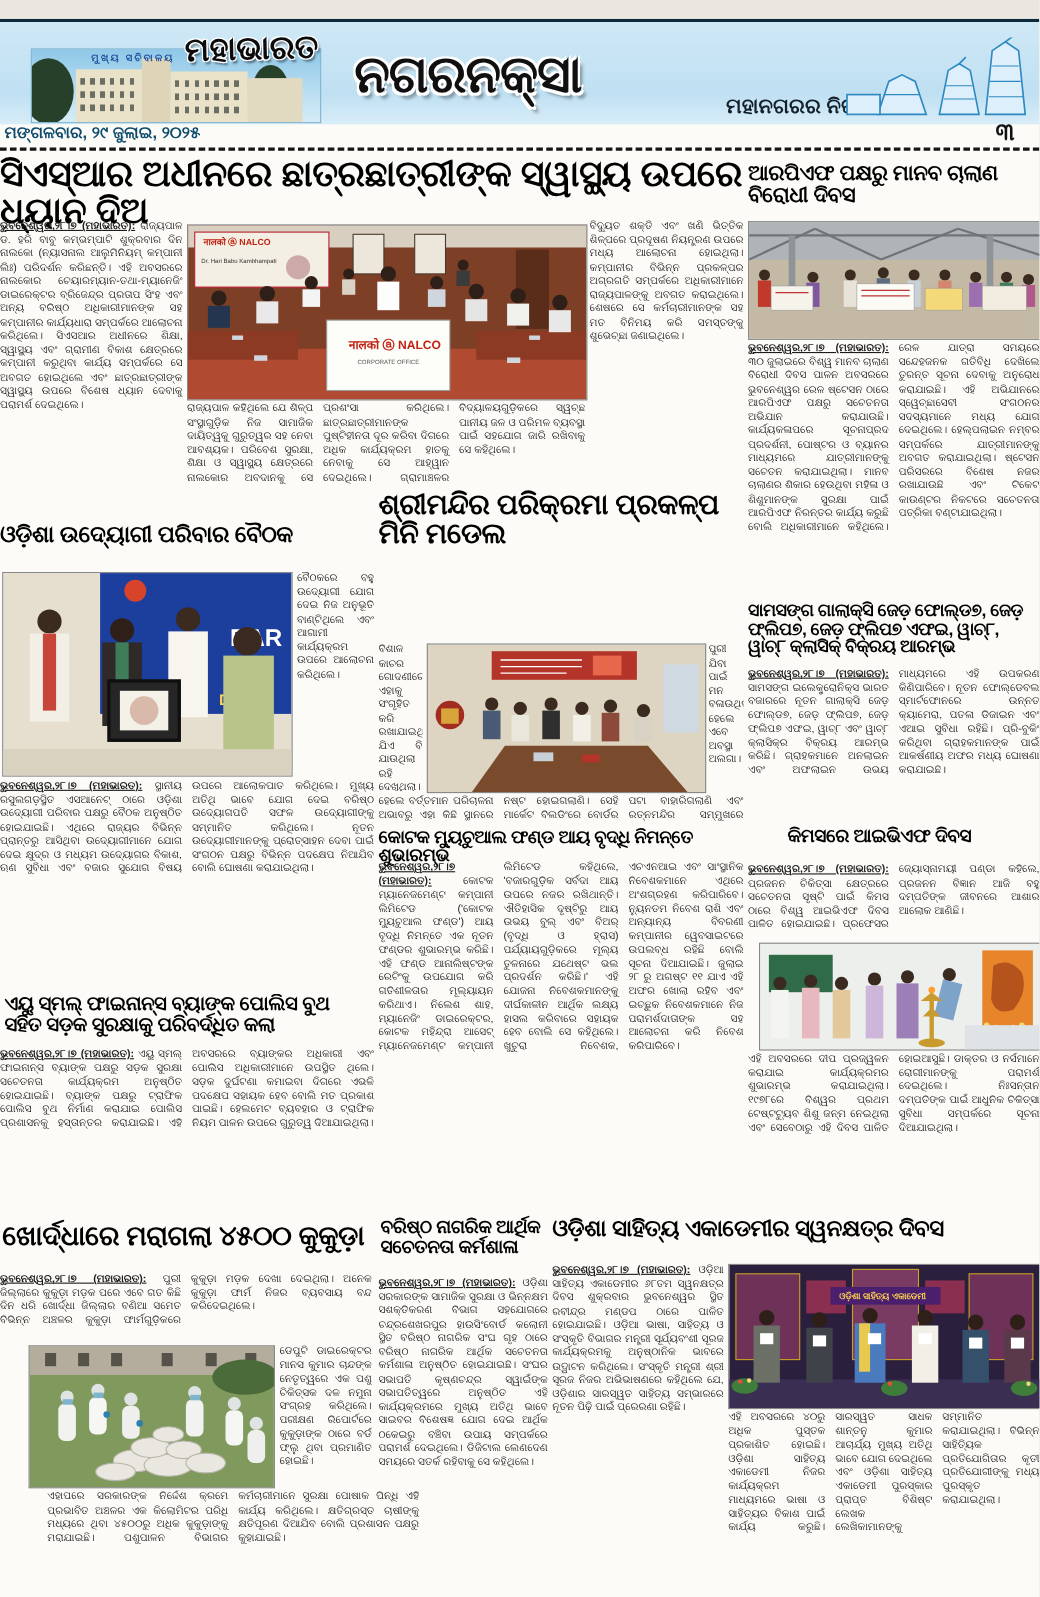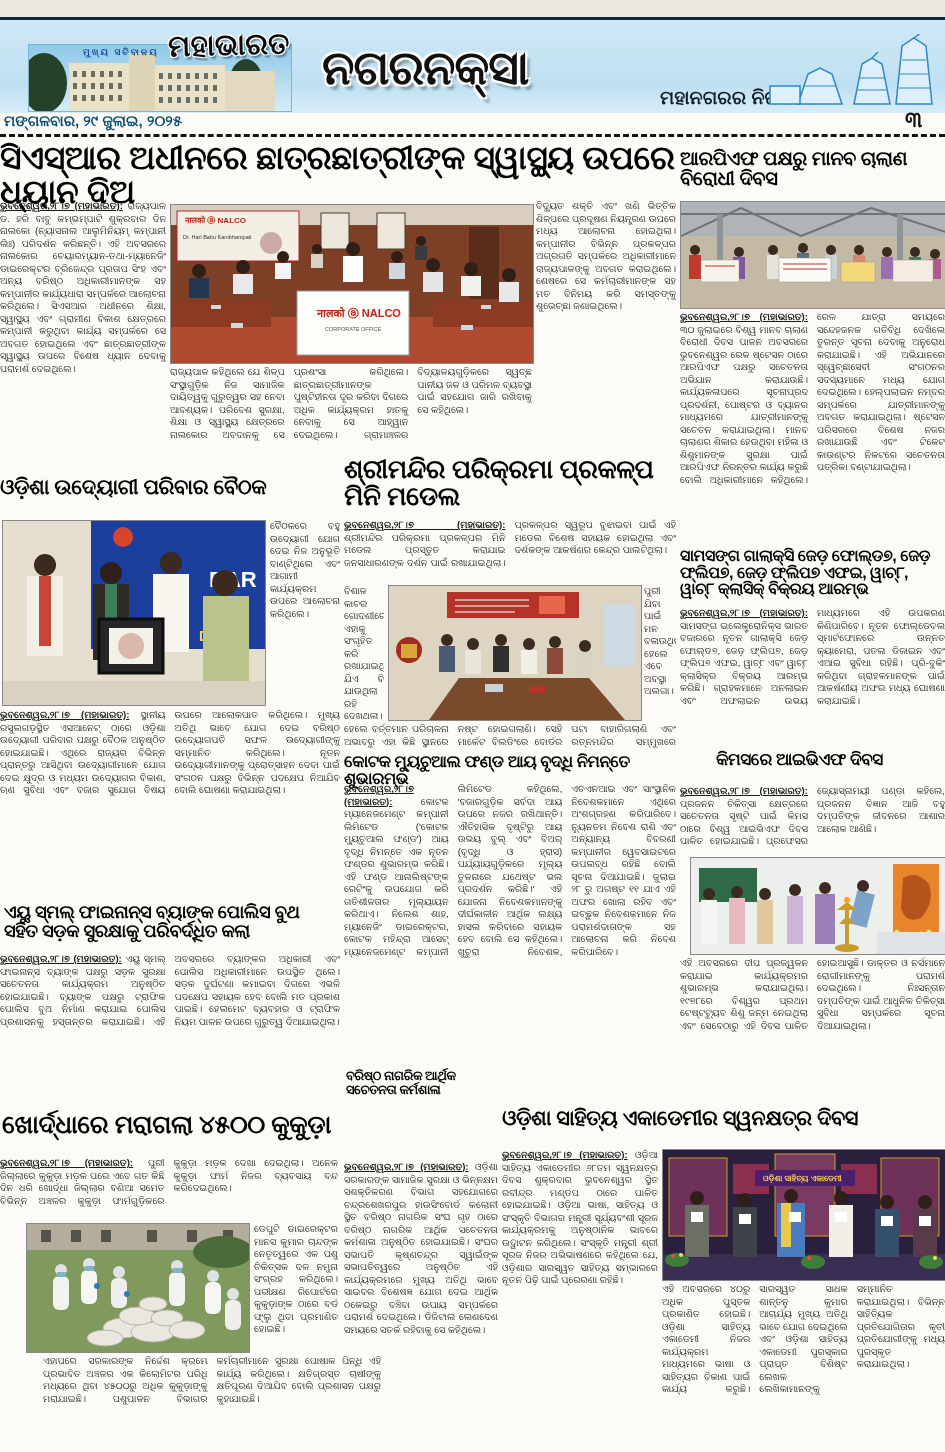--- a/index.html
+++ b/index.html
@@ -217,25 +217,21 @@
     <span class="dl">ଭୁବନେଶ୍ୱର,୨୮।୭ (ମହାଭାରତ):</span>
     <span>ସ୍ଥାନୀୟ ରସୁଲଗଡ଼ସ୍ଥିତ ଏସଆନେଟ୍ ଠାରେ ଓଡ଼ିଶା ଉଦ୍ୟୋଗୀ ପରିବାର ପକ୍ଷରୁ ବୈଠକ ଅନୁଷ୍ଠିତ ହୋଇଯାଇଛି। ଏଥିରେ ରାଜ୍ୟର ବିଭିନ୍ନ ପ୍ରାନ୍ତରୁ ଆସିଥିବା ଉଦ୍ୟୋଗୀମାନେ ଯୋଗ ଦେଇ କ୍ଷୁଦ୍ର ଓ ମଧ୍ୟମ ଉଦ୍ୟୋଗର ବିକାଶ, ଋଣ ସୁବିଧା ଏବଂ ବଜାର ସୁଯୋଗ ବିଷୟ ଉପରେ ଆଲୋକପାତ କରିଥିଲେ। ମୁଖ୍ୟ ଅତିଥି ଭାବେ ଯୋଗ ଦେଇ ବରିଷ୍ଠ ଉଦ୍ୟୋଗପତି ସଫଳ ଉଦ୍ୟୋଗୀଙ୍କୁ ସମ୍ମାନିତ କରିଥିଲେ। ନୂତନ ଉଦ୍ୟୋଗୀମାନଙ୍କୁ ପ୍ରୋତ୍ସାହନ ଦେବା ପାଇଁ ସଂଗଠନ ପକ୍ଷରୁ ବିଭିନ୍ନ ପଦକ୍ଷେପ ନିଆଯିବ ବୋଲି ଘୋଷଣା କରାଯାଇଥିଲା।</span>
   </div>
 
   <div class="abs hl center" style="left:4px;top:886px;width:332px;height:50px;font-size:18px;">ଏୟୁ ସ୍ମଲ୍ ଫାଇନାନ୍ସ ବ୍ୟାଙ୍କ ପୋଲିସ ବୁଥ ସହିତ ସଡ଼କ ସୁରକ୍ଷାକୁ ପରିବର୍ଦ୍ଧିତ କଲା</div>
   <div class="abs body-txt cols2" style="left:0;top:936px;width:340px;height:144px;">
     <span class="dl">ଭୁବନେଶ୍ୱର,୨୮।୭ (ମହାଭାରତ):</span>
     <span>ଏୟୁ ସ୍ମଲ୍ ଫାଇନାନ୍ସ ବ୍ୟାଙ୍କ ପକ୍ଷରୁ ସଡ଼କ ସୁରକ୍ଷା ସଚେତନତା କାର୍ଯ୍ୟକ୍ରମ ଅନୁଷ୍ଠିତ ହୋଇଯାଇଛି। ବ୍ୟାଙ୍କ ପକ୍ଷରୁ ଟ୍ରାଫିକ ପୋଲିସ ବୁଥ ନିର୍ମାଣ କରାଯାଇ ପୋଲିସ ପ୍ରଶାସନକୁ ହସ୍ତାନ୍ତର କରାଯାଇଛି। ଏହି ଅବସରରେ ବ୍ୟାଙ୍କର ଅଧିକାରୀ ଏବଂ ପୋଲିସ ଅଧିକାରୀମାନେ ଉପସ୍ଥିତ ଥିଲେ। ସଡ଼କ ଦୁର୍ଘଟଣା କମାଇବା ଦିଗରେ ଏଭଳି ପଦକ୍ଷେପ ସହାୟକ ହେବ ବୋଲି ମତ ପ୍ରକାଶ ପାଇଛି। ହେଲମେଟ ବ୍ୟବହାର ଓ ଟ୍ରାଫିକ ନିୟମ ପାଳନ ଉପରେ ଗୁରୁତ୍ୱ ଦିଆଯାଇଥିଲା।</span>
   </div>
 
-  <div class="abs hl" style="left:344px;top:439px;width:332px;height:42px;font-size:26px;">ଶ୍ରୀମନ୍ଦିର ପରିକ୍ରମା ପ୍ରକଳ୍ପ ମିନି ମଡେଲ</div>
-  <div class="abs body-txt cols2" style="left:344px;top:502px;width:332px;height:64px;">
-    <span class="dl">ଭୁବନେଶ୍ୱର,୨୮।୭ (ମହାଭାରତ):</span>
-    <span>ଶ୍ରୀମନ୍ଦିର ପରିକ୍ରମା ପ୍ରକଳ୍ପର ମିନି ମଡେଲ ପ୍ରସ୍ତୁତ କରାଯାଇ ଜନସାଧାରଣଙ୍କ ଦର୍ଶନ ପାଇଁ ରଖାଯାଇଥିଲା। ପ୍ରକଳ୍ପର ସ୍ୱରୂପ ବୁଝାଇବା ପାଇଁ ଏହି ମଡେଲ ବିଶେଷ ସହାୟକ ହୋଇଥିଲା ଏବଂ ଦର୍ଶକଙ୍କ ଆକର୍ଷଣର କେନ୍ଦ୍ର ପାଲଟିଥିଲା।</span>
-  </div>
+  <div class="abs hl" style="left:344px;top:428px;width:332px;height:42px;font-size:26px;">ଶ୍ରୀମନ୍ଦିର ପରିକ୍ରମା ପ୍ରକଳ୍ପ ମିନି ମଡେଲ</div>
   <div class="abs body-txt" style="left:344px;top:568px;width:40px;height:134px;">ବିଶାଳ କାଚର ଗୋଦଣୀରେ ଏହାକୁ ସଂଗୃହିତ କରି ରଖାଯାଇଥିଲା। ଯିଏ ବି ଯାଉଥିଲା ରହି ଦେଖୁଥିଲା।</div>
 
   <svg class="abs photo" style="left:388px;top:568px;" width="252" height="134" viewBox="0 0 252 134">
     <rect width="252" height="134" fill="#ddd5c1"></rect>
     <rect x="58" y="6" width="132" height="26" fill="#b5342a"></rect>
     <rect x="150" y="10" width="26" height="18" fill="#e7674d"></rect>
     <g stroke="#fff" stroke-width="1.2">
         <line x1="66" y1="14" x2="140" y2="14"></line>
         <line x1="66" y1="20" x2="140" y2="20"></line>
         <line x1="66" y1="26" x2="126" y2="26"></line>
@@ -365,21 +361,21 @@
       <circle cx="206" cy="70" r="6" fill="#dfe3e4"></circle>
         <rect x="198" y="76" width="16" height="30" rx="6" fill="#eff0ee"></rect>
       <circle cx="70" cy="62" r="3" fill="#2f7fb0"></circle>
         <circle cx="100" cy="70" r="3" fill="#2f7fb0"></circle>
     </g>
   </svg>
 
   <div class="abs body-txt" style="left:254px;top:1206px;width:84px;height:128px;">ଡେପୁଟି ଡାଇରେକ୍ଟର ମାନସ କୁମାର ଚାନ୍ଦଙ୍କ ନେତୃତ୍ୱରେ ଏକ ପଶୁ ଚିକିତ୍ସକ ଦଳ ନମୁନା ସଂଗ୍ରହ କରିଥିଲେ। ପରୀକ୍ଷଣ ରିପୋର୍ଟରେ କୁକୁଡ଼ାଙ୍କ ଠାରେ ବର୍ଡ ଫ୍ଲୁ ଥିବା ପ୍ରମାଣିତ ହୋଇଛି।</div>
   <div class="abs body-txt cols2" style="left:0;top:1338px;width:338px;height:112px;padding-left:43px;">ଏହାପରେ ସରକାରଙ୍କ ନିର୍ଦ୍ଦେଶ କ୍ରମେ ପ୍ରଭାବିତ ଅଞ୍ଚଳର ଏକ କିଲୋମିଟର ପରିଧି ମଧ୍ୟରେ ଥିବା ୪୫୦୦ରୁ ଅଧିକ କୁକୁଡ଼ାଙ୍କୁ ମରାଯାଇଛି। ପଶୁପାଳନ ବିଭାଗର କର୍ମଚାରୀମାନେ ସୁରକ୍ଷା ପୋଷାକ ପିନ୍ଧି ଏହି କାର୍ଯ୍ୟ କରିଥିଲେ। କ୍ଷତିଗ୍ରସ୍ତ ଚାଷୀଙ୍କୁ କ୍ଷତିପୂରଣ ଦିଆଯିବ ବୋଲି ପ୍ରଶାସନ ପକ୍ଷରୁ କୁହାଯାଇଛି।</div>
 
-  <div class="abs hl center" style="left:346px;top:1052px;width:152px;height:50px;font-size:13px;">ବରିଷ୍ଠ ନାଗରିକ ଆର୍ଥିକ ସଚେତନତା କର୍ମଶାଳା</div>
+  <div class="abs hl center" style="left:346px;top:1090px;width:152px;height:50px;font-size:17px;">ବରିଷ୍ଠ ନାଗରିକ ଆର୍ଥିକ ସଚେତନତା କର୍ମଶାଳା</div>
   <div class="abs body-txt" style="left:344px;top:1144px;width:154px;height:306px;">
     <span class="dl">ଭୁବନେଶ୍ୱର,୨୮।୭ (ମହାଭାରତ):</span>
     <span>ଓଡ଼ିଶା ସରକାରଙ୍କ ସାମାଜିକ ସୁରକ୍ଷା ଓ ଭିନ୍ନକ୍ଷମ ସଶକ୍ତିକରଣ ବିଭାଗ ସହଯୋଗରେ ଚନ୍ଦ୍ରଶେଖରପୁର ହାଉସିଂବୋର୍ଡ କଲୋନୀ ସ୍ଥିତ ବରିଷ୍ଠ ନାଗରିକ ସଂଘ ଗୃହ ଠାରେ ବରିଷ୍ଠ ନାଗରିକ ଆର୍ଥିକ ସଚେତନତା କର୍ମଶାଳା ଅନୁଷ୍ଠିତ ହୋଇଯାଇଛି। ସଂଘର ସଭାପତି କୃଷ୍ଣଚନ୍ଦ୍ର ସ୍ୱାଇଁଙ୍କ ସଭାପତିତ୍ୱରେ ଅନୁଷ୍ଠିତ ଏହି କାର୍ଯ୍ୟକ୍ରମରେ ମୁଖ୍ୟ ଅତିଥି ଭାବେ ସାଇବର ବିଶେଷଜ୍ଞ ଯୋଗ ଦେଇ ଆର୍ଥିକ ଠକେଇରୁ ବଞ୍ଚିବା ଉପାୟ ସମ୍ପର୍କରେ ପରାମର୍ଶ ଦେଇଥିଲେ। ଡିଜିଟାଲ ଲେଣଦେଣ ସମୟରେ ସତର୍କ ରହିବାକୁ ସେ କହିଥିଲେ।</span>
   </div>
 
   <div class="abs hl center" style="left:502px;top:1090px;width:443px;height:36px;font-size:21px;">ଓଡ଼ିଶା ସାହିତ୍ୟ ଏକାଡେମୀର ସ୍ୱନକ୍ଷତ୍ର ଦିବସ</div>
   <div class="abs body-txt" style="left:502px;top:1132px;width:156px;height:320px;">
     <span class="dl">ଭୁବନେଶ୍ୱର,୨୮।୭ (ମହାଭାରତ):</span>
     <span>ଓଡ଼ିଆ ସାହିତ୍ୟ ଏକାଡେମୀର ୬୮ତମ ସ୍ୱନକ୍ଷତ୍ର ଦିବସ ଶୁକ୍ରବାର ଭୁବନେଶ୍ୱର ସ୍ଥିତ ରବୀନ୍ଦ୍ର ମଣ୍ଡପ ଠାରେ ପାଳିତ ହୋଇଯାଇଛି। ଓଡ଼ିଆ ଭାଷା, ସାହିତ୍ୟ ଓ ସଂସ୍କୃତି ବିଭାଗର ମନ୍ତ୍ରୀ ସୂର୍ଯ୍ୟବଂଶୀ ସୂରଜ କାର୍ଯ୍ୟକ୍ରମକୁ ଅନୁଷ୍ଠାନିକ ଭାବରେ ଉଦ୍ଘାଟନ କରିଥିଲେ। ସଂସ୍କୃତି ମନ୍ତ୍ରୀ ଶ୍ରୀ ସୂରଜ ନିଜର ଅଭିଭାଷଣରେ କହିଥିଲେ ଯେ, ଓଡ଼ିଶାର ସାରସ୍ୱତ ସାହିତ୍ୟ ସମ୍ଭାରରେ ନୂତନ ପିଢ଼ି ପାଇଁ ପ୍ରେରଣା ରହିଛି।</span>
   </div>

